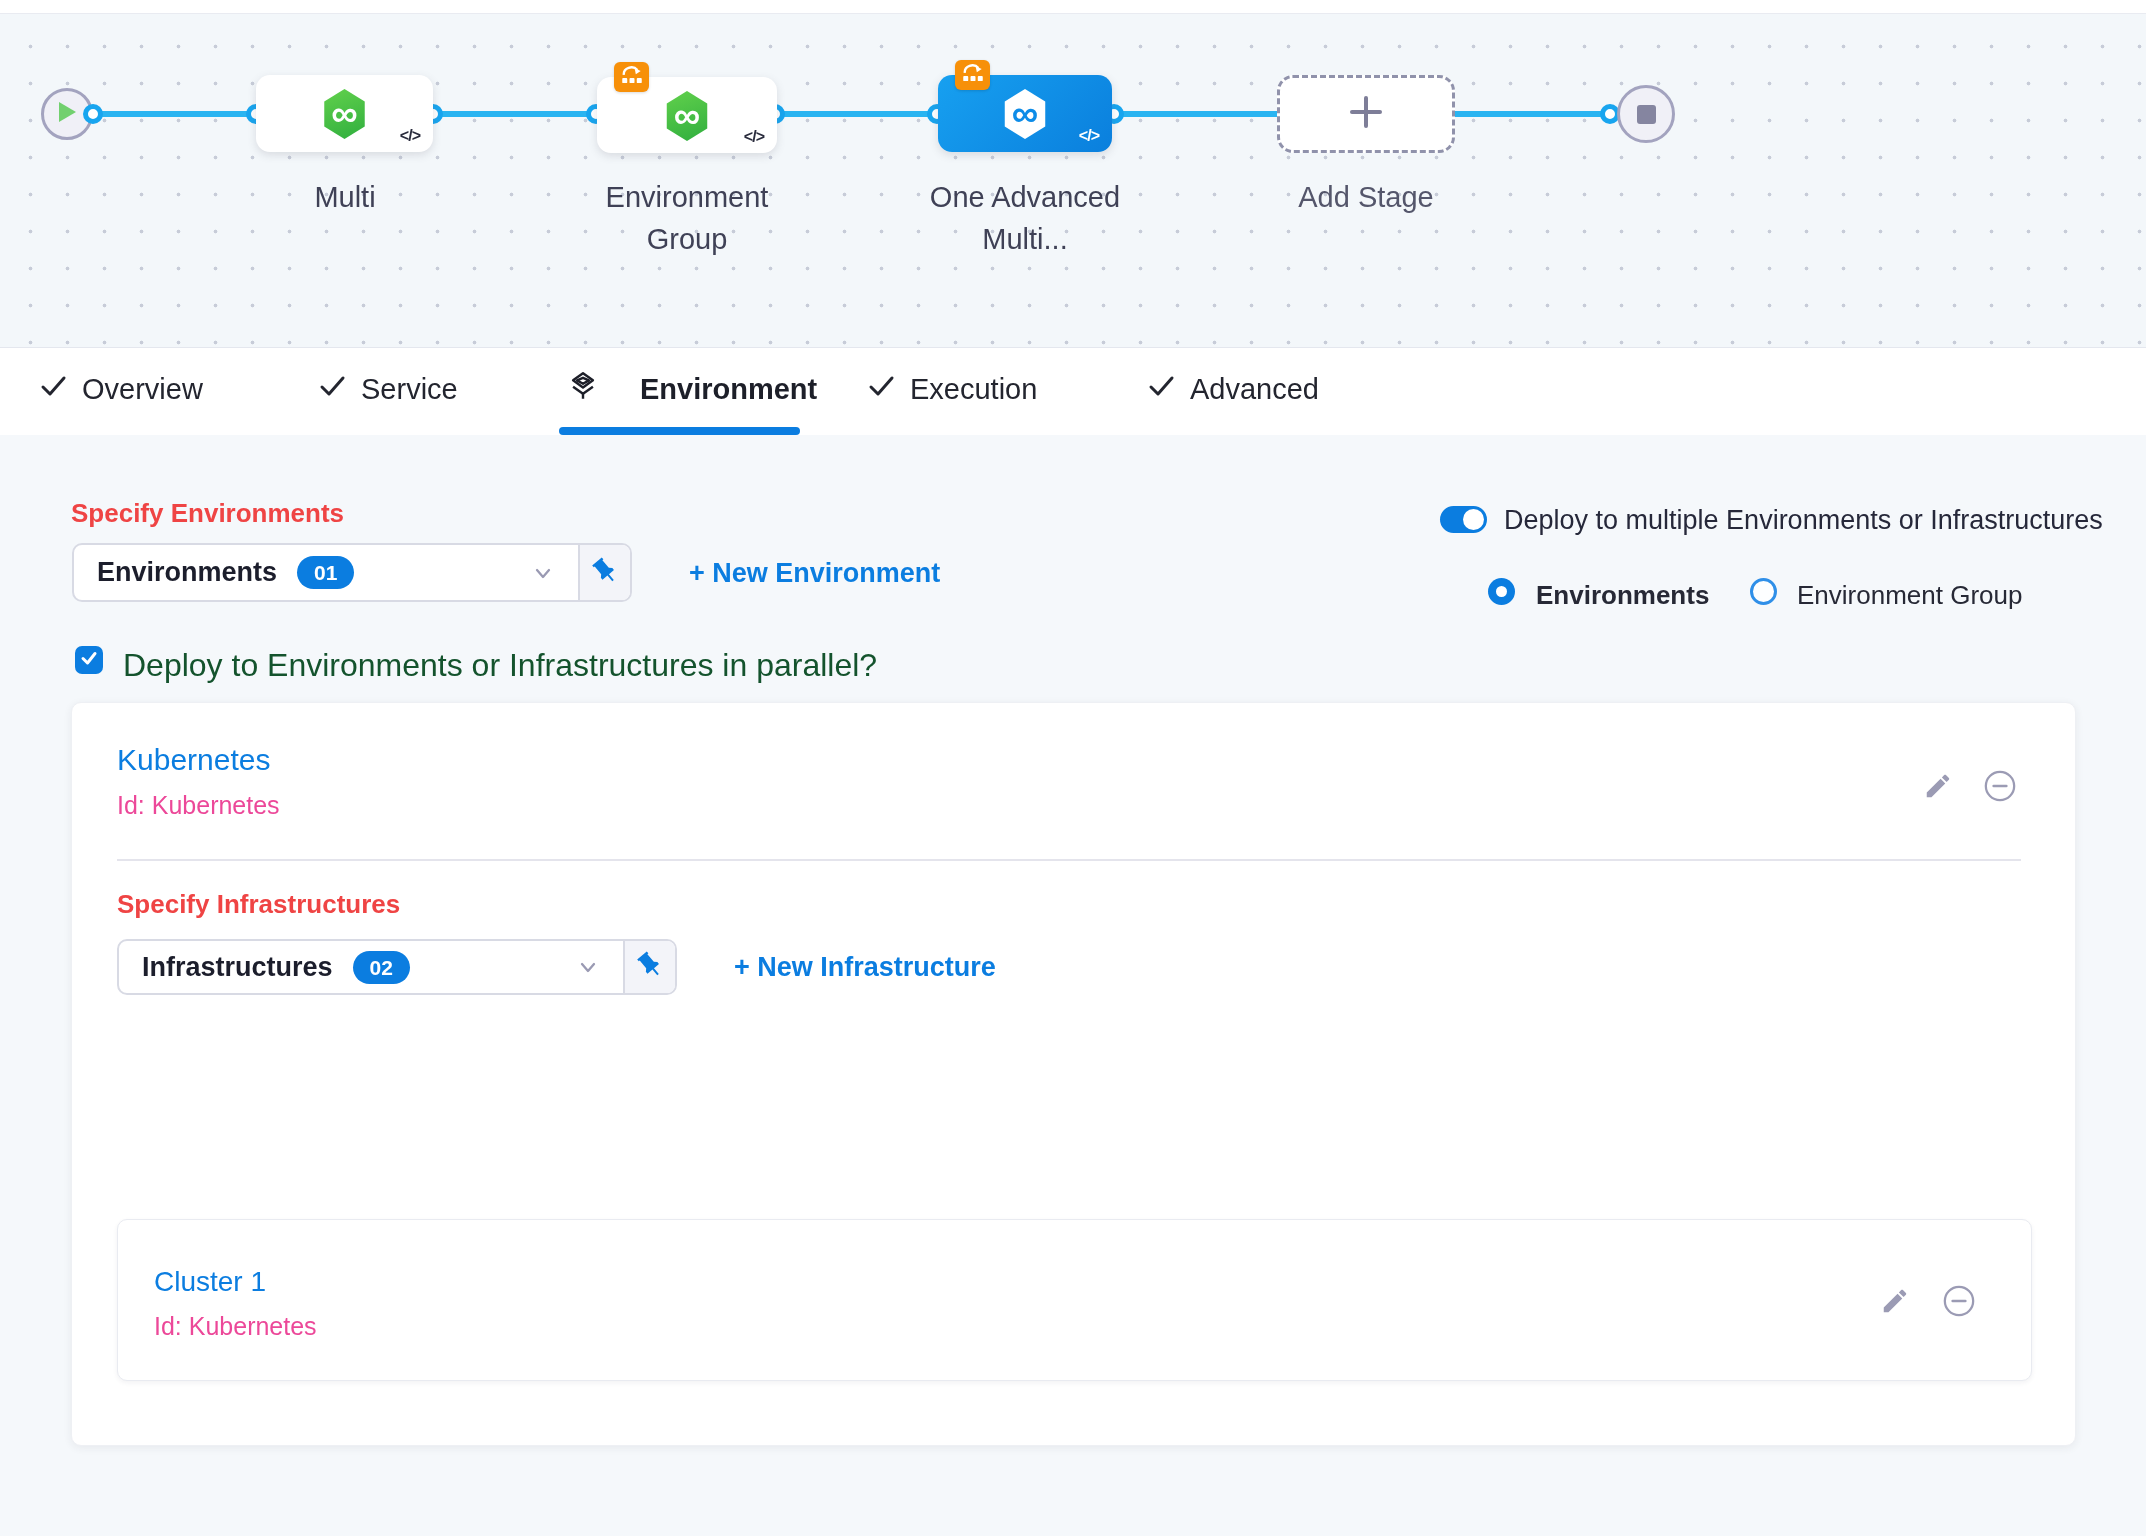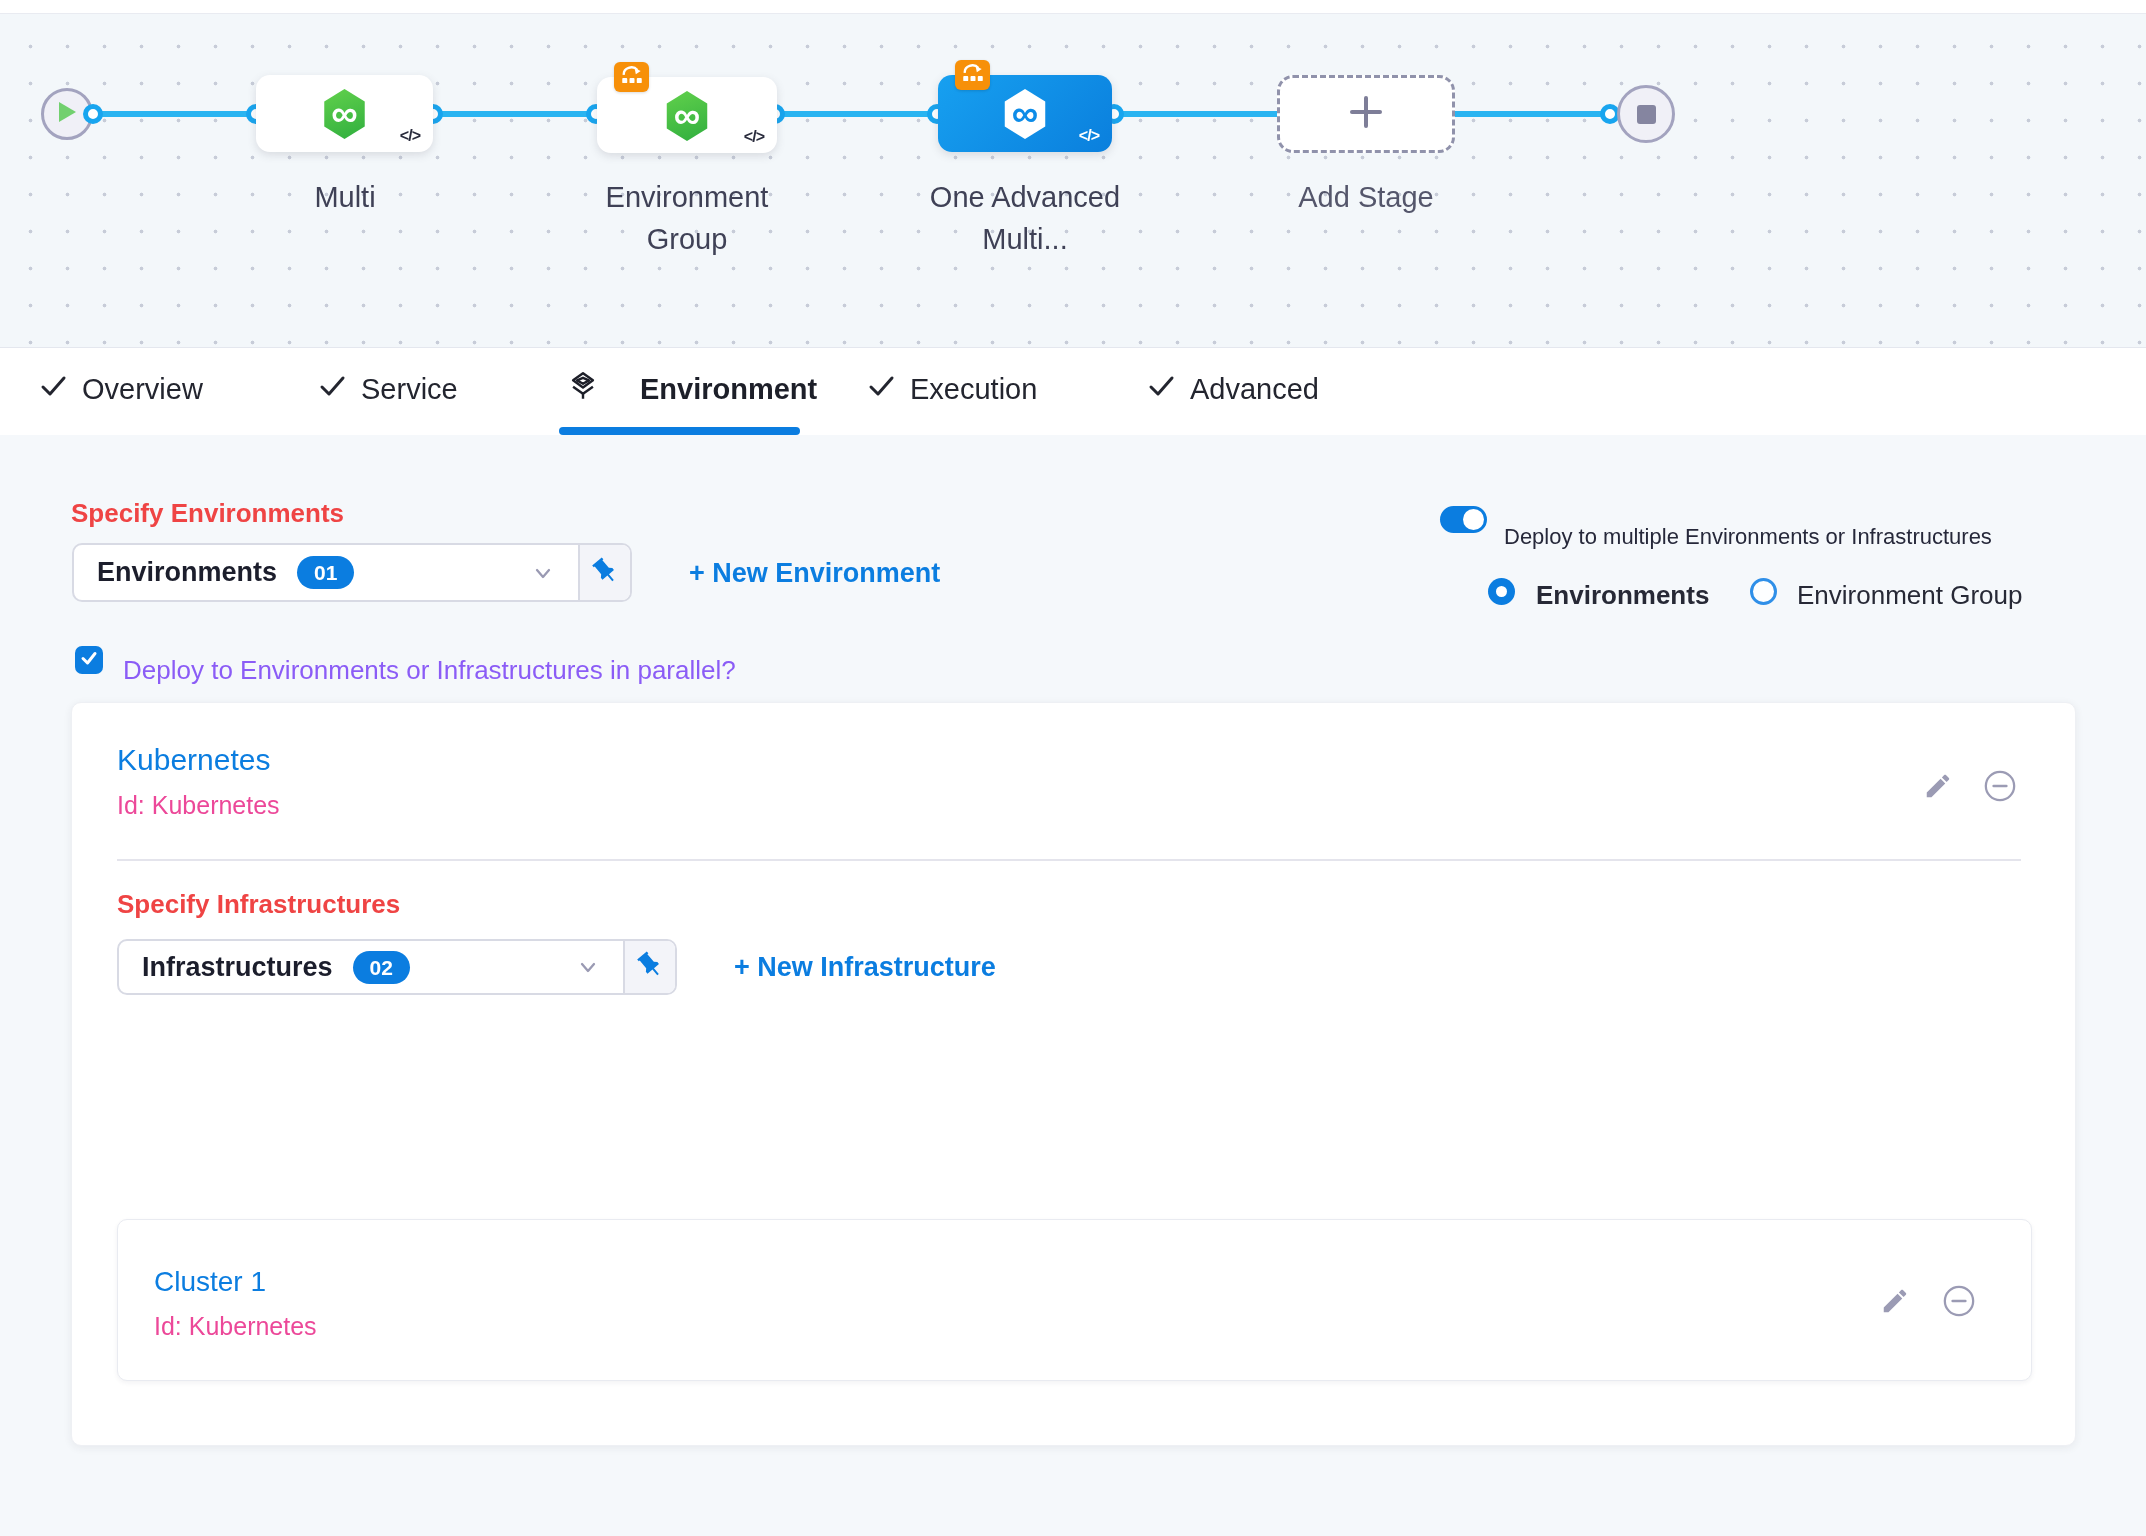--- a/index.html
+++ b/index.html
@@ -65,31 +65,31 @@
     font-size:27px;font-weight:600;color:#1c1e2c;}
   .count-pill{background:#0b7de0;color:#fff;font-size:21px;font-weight:700;
     padding:4px 17px;border-radius:999px;line-height:25px;}
   .chev{margin-left:auto;display:flex;align-items:center;}
   .pin-seg{width:52px;background:#f3f4f9;border-left:2px solid #d8dae4;
     display:flex;align-items:center;justify-content:center;box-sizing:border-box;}
   .blue-link{position:absolute;font-size:27px;font-weight:600;color:#0b7de0;cursor:pointer;}
 
   .toggle{position:absolute;left:1440px;top:506px;width:47px;height:27px;border-radius:999px;background:#0b7de0;}
   .toggle .knob{position:absolute;right:3px;top:3px;width:21px;height:21px;border-radius:50%;background:#fff;}
-  .toggle-label{position:absolute;left:1504px;top:505px;font-size:22px;color:#26283a;margin-top:19px;}
+  .toggle-label{position:absolute;left:1504px;top:505px;font-size:27px;color:#26283a;}
 
   .radio{position:absolute;width:27px;height:27px;border-radius:50%;box-sizing:border-box;}
   .radio.sel{background:#0b7de0;}
   .radio.sel::after{content:"";position:absolute;left:8px;top:8px;width:11px;height:11px;border-radius:50%;background:#fff;}
   .radio.unsel{background:#fdfeff;border:3px solid #2f8fe8;}
   .radio-label{position:absolute;font-size:26px;font-weight:600;color:#272936;}
 
   .checkbox{position:absolute;left:75px;top:646px;width:28px;height:28px;border-radius:7px;background:#0b7de0;
     display:flex;align-items:center;justify-content:center;}
-  .checkbox-label{position:absolute;left:123px;top:647px;font-size:26px;color:#8b5cf6;margin-top:8px;}
+  .checkbox-label{position:absolute;left:123px;top:647px;font-size:32px;color:#14532d;}
 
   .env-card{position:absolute;left:71px;top:702px;width:2005px;height:744px;background:#fff;border-radius:10px;
     box-shadow:0 2px 8px rgba(40,41,61,.07);border:1px solid #eef0f4;box-sizing:border-box;}
   .card-title{position:absolute;font-size:30px;font-weight:500;color:#0b7de0;cursor:pointer;}
   .card-id{position:absolute;font-size:25px;color:#ec4899;}
   .icon-btn{position:absolute;background:none;border:none;padding:0;cursor:pointer;line-height:0;}
   .divider{position:absolute;left:45px;top:156px;width:1904px;height:2px;background:#e4e4ec;}
 
   .infra-card{position:absolute;left:45px;width:1915px;height:162px;background:#fff;border-radius:10px;
     border:1px solid #e9ebf1;box-shadow:0 2px 5px rgba(40,41,61,.06);box-sizing:border-box;}

